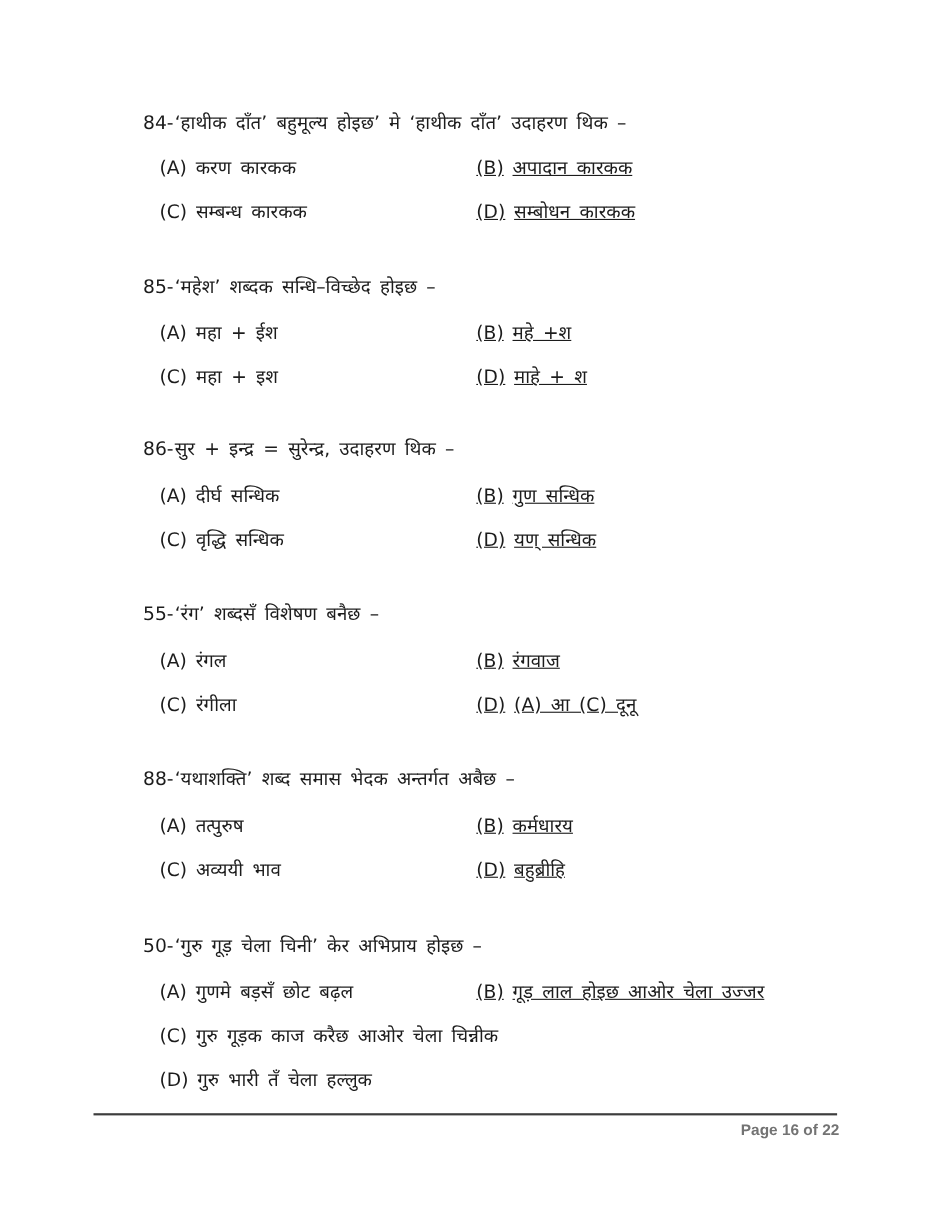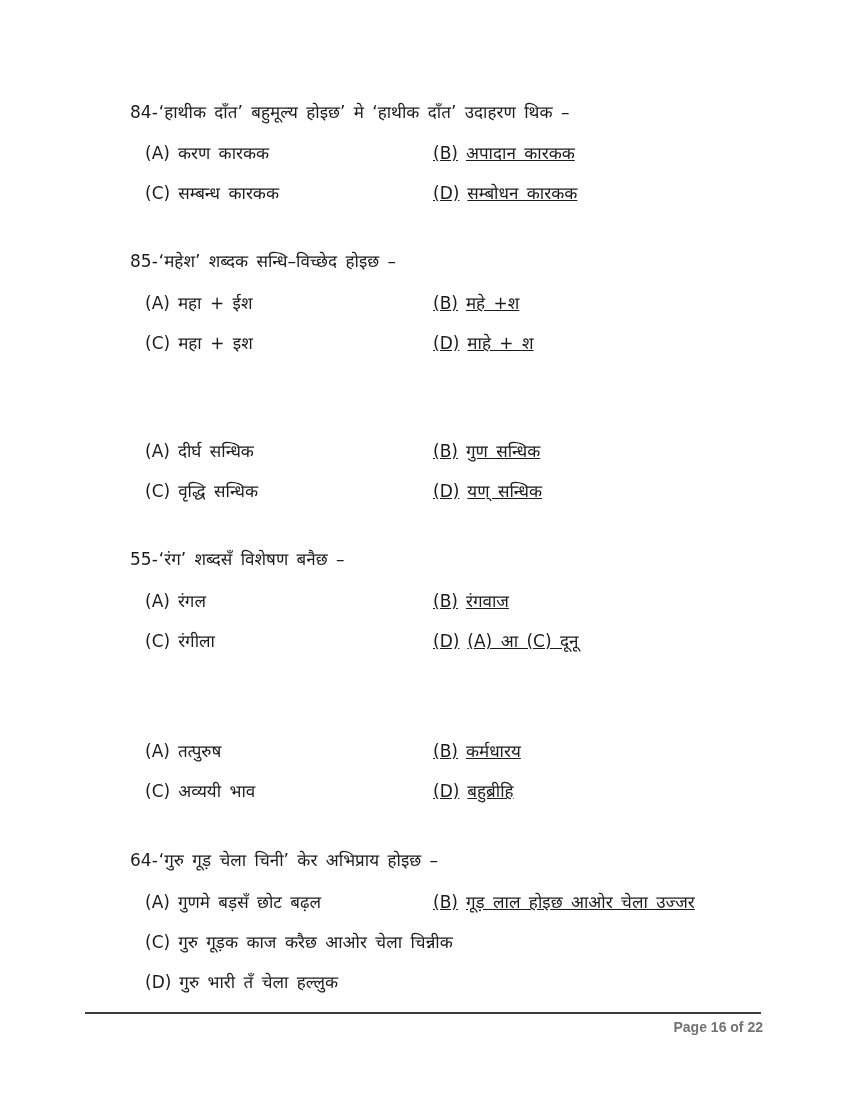--- a/index.html
+++ b/index.html
@@ -69,20 +69,23 @@
   </div>
   <div class="line optrow" style="top:291px">
     <span class="opt"><span class="opt-label">(A)</span><span class="opt-text">महा + ईश</span></span>
     <span class="opt opt-right"><span class="opt-label">(B)</span><span class="opt-text">महे +श</span></span>
   </div>
   <div class="line optrow" style="top:331px">
     <span class="opt"><span class="opt-label">(C)</span><span class="opt-text">महा + इश</span></span>
     <span class="opt opt-right"><span class="opt-label">(D)</span><span class="opt-text">माहे + श</span></span>
   </div>
 
+  <div class="line stem" style="top:397px">
+    <span class="qnum">86-</span><span>सुर + इन्द्र = सुरेन्द्र, उदाहरण थिक –</span>
+  </div>
   <div class="line optrow" style="top:439px">
     <span class="opt"><span class="opt-label">(A)</span><span class="opt-text">दीर्घ सन्धिक</span></span>
     <span class="opt opt-right"><span class="opt-label">(B)</span><span class="opt-text">गुण सन्धिक</span></span>
   </div>
   <div class="line optrow" style="top:479px">
     <span class="opt"><span class="opt-label">(C)</span><span class="opt-text">वृद्धि सन्धिक</span></span>
     <span class="opt opt-right"><span class="opt-label">(D)</span><span class="opt-text">यण् सन्धिक</span></span>
   </div>
 
   <div class="line stem" style="top:547px">
@@ -90,31 +93,34 @@
   </div>
   <div class="line optrow" style="top:589px">
     <span class="opt"><span class="opt-label">(A)</span><span class="opt-text">रंगल</span></span>
     <span class="opt opt-right"><span class="opt-label">(B)</span><span class="opt-text">रंगवाज</span></span>
   </div>
   <div class="line optrow" style="top:629px">
     <span class="opt"><span class="opt-label">(C)</span><span class="opt-text">रंगीला</span></span>
     <span class="opt opt-right"><span class="opt-label">(D)</span><span class="opt-text">(A) आ  (C) दूनू</span></span>
   </div>
 
+  <div class="line stem" style="top:697px">
+    <span class="qnum">88-</span><span>‘यथाशक्ति’ शब्द समास भेदक अन्तर्गत अबैछ –</span>
+  </div>
   <div class="line optrow" style="top:739px">
     <span class="opt"><span class="opt-label">(A)</span><span class="opt-text">तत्पुरुष</span></span>
     <span class="opt opt-right"><span class="opt-label">(B)</span><span class="opt-text">कर्मधारय</span></span>
   </div>
   <div class="line optrow" style="top:779px">
     <span class="opt"><span class="opt-label">(C)</span><span class="opt-text">अव्ययी भाव</span></span>
     <span class="opt opt-right"><span class="opt-label">(D)</span><span class="opt-text">बहुब्रीहि</span></span>
   </div>
 
   <div class="line stem" style="top:848px">
-    <span class="qnum">64-</span><span>‘गुरु गूड़ चेला चिनी’ केर अभिप्राय होइछ –</span>
+    <span class="qnum">50-</span><span>‘गुरु गूड़ चेला चिनी’ केर अभिप्राय होइछ –</span>
   </div>
   <div class="line optrow" style="top:890px">
     <span class="opt"><span class="opt-label">(A)</span><span class="opt-text">गुणमे बड़सँ छोट बढ़ल</span></span>
     <span class="opt opt-right"><span class="opt-label">(B)</span><span class="opt-text">गूड़ लाल होइछ आओर चेला उज्जर</span></span>
   </div>
   <div class="line optrow" style="top:930px">
     <span class="opt"><span class="opt-label">(C)</span><span class="opt-text">गुरु गूड़क काज करैछ आओर चेला चिन्नीक</span></span>
   </div>
   <div class="line optrow" style="top:970px">
     <span class="opt"><span class="opt-label">(D)</span><span class="opt-text">गुरु भारी तँ चेला हल्लुक</span></span>

